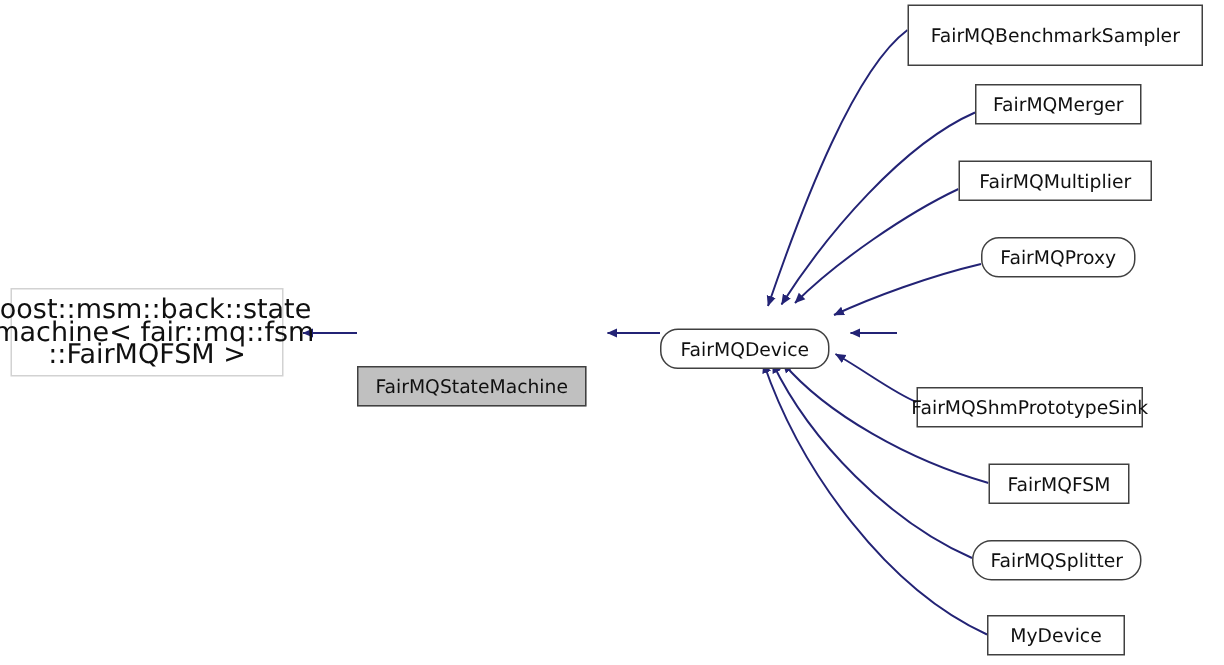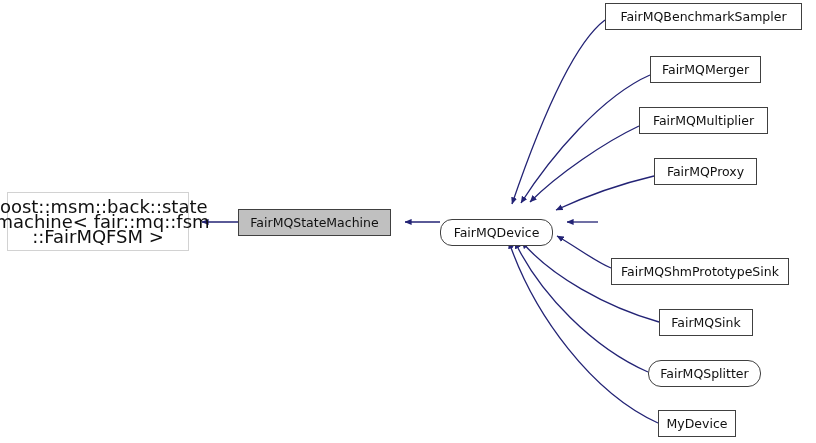--- a/index.html
+++ b/index.html
@@ -38,20 +38,21 @@
   }
   .node.base{
     border:1px solid #d2d2d2;
     background:#ffffff;
     line-height:15px;
     font-size:18px;
   }
   .node.current{
     background:#c0c0c0;
     border:1px solid #404040;
+    margin-top:35px;
   }
   .node span{display:block;}
 </style>
 </head>
 <body>
 
 <div id="diagram">
   <svg id="edges" viewBox="0 0 816 443" width="816" height="443" xmlns="http://www.w3.org/2000/svg">
       <defs>
         <marker id="arrowhead" viewBox="0 0 10 10" refX="9.5" refY="5" markerWidth="7" markerHeight="7" orient="auto-start-reverse" markerUnits="userSpaceOnUse">
@@ -68,21 +69,21 @@
       <path d="M 611 268 C 596 262 578 248 557 236" fill="none" stroke="#232375" stroke-width="1.3" marker-end="url(#arrowhead)"></path>
       <path d="M 659 322 C 606 307 551 276 522 242" fill="none" stroke="#232375" stroke-width="1.3" marker-end="url(#arrowhead)"></path>
       <path d="M 648 372 C 593 348 540 294 515 242" fill="none" stroke="#232375" stroke-width="1.3" marker-end="url(#arrowhead)"></path>
       <path d="M 658 423 C 592 393 534 315 509 242" fill="none" stroke="#232375" stroke-width="1.3" marker-end="url(#arrowhead)"></path>
     </svg>
 <div class="node base" style="left: 7px; top: 192px; width: 182px; height: 59px;"><span>boost::msm::back::state
 _machine&lt; fair::mq::fsm
 ::FairMQFSM &gt;</span></div>
     <div class="node current" style="left: 238px; top: 209px; width: 153px; height: 27px;"><span>FairMQStateMachine</span></div>
     <div class="node" style="left: 440px; top: 219px; width: 113px; height: 27px; border-radius: 12px;"><span>FairMQDevice</span></div>
-    <div class="node" style="left: 605px; top: 3px; width: 197px; height: 27px;"><span>FairMQBenchmarkSampler</span></div>
+    <div class="node" style="left: 605px; top: 3px; width: 197px; height: 41px;"><span>FairMQBenchmarkSampler</span></div>
     <div class="node" style="left: 650px; top: 56px; width: 111px; height: 27px;"><span>FairMQMerger</span></div>
     <div class="node" style="left: 639px; top: 107px; width: 129px; height: 27px;"><span>FairMQMultiplier</span></div>
-    <div class="node" style="left: 654px; top: 158px; width: 103px; height: 27px;"><span>FairMQProxy</span></div>
-    <div class="node" style="left: 611px; top: 258px; width: 178px; height: 27px;"><span>FairMQShmPrototypeSink</span></div>
-    <div class="node" style="left: 659px; top: 309px; width: 94px; height: 27px;"><span>FairMQSink</span></div>
+    <div class="node" style="left: 654px; top: 158px; width: 103px; height: 27px; border-radius: 12px;"><span>FairMQProxy</span></div>
+    <div class="node" style="left: 611px; top: 258px; width: 151px; height: 27px;"><span>FairMQShmPrototypeSink</span></div>
+    <div class="node" style="left: 659px; top: 309px; width: 94px; height: 27px;"><span>FairMQFSM</span></div>
     <div class="node" style="left: 648px; top: 360px; width: 113px; height: 27px; border-radius: 13px;"><span>FairMQSplitter</span></div>
-    <div class="node" style="left: 658px; top: 410px; width: 78px; height: 27px;"><span>MyDevice</span></div>
+    <div class="node" style="left: 658px; top: 410px; width: 92px; height: 27px;"><span>MyDevice</span></div>
   </div>
 
 </body></html>

